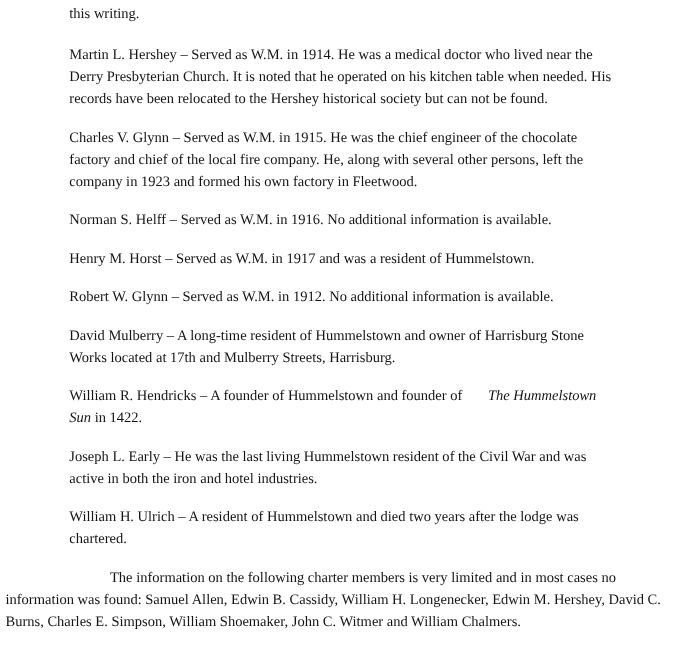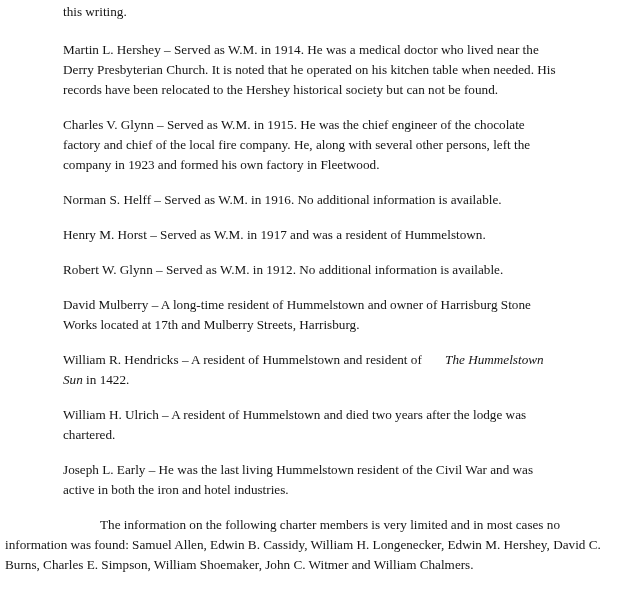--- a/index.html
+++ b/index.html
@@ -70,28 +70,28 @@
 
   <p class="entry">
     <b>Robert W. Glynn</b><span> – Served as W.M. in 1912.  No additional information is available.</span>
   </p>
 
   <p class="entry">
     <b>David Mulberry</b><span> – A long-time resident of Hummelstown and owner of Harrisburg Stone Works located at 17th and Mulberry Streets, Harrisburg.</span>
   </p>
 
   <p class="entry">
-    <b>William R. Hendricks</b><span> – A resident of Hummelstown and resident of </span><span class="italic">The Hummelstown Sun</span><span> in 1422.</span>
+    <b>William R. Hendricks</b><span> – A founder of Hummelstown and founder of </span><span class="italic">The Hummelstown Sun</span><span> in 1422.</span>
+  </p>
+
+  <p class="entry">
+    <b>Joseph L. Early</b><span> – He was the last living Hummelstown resident of the Civil War and was active in both the iron and hotel industries.</span>
   </p>
 
   <p class="entry">
     <b>William H. Ulrich</b><span> – A resident of Hummelstown and died two years after the lodge was chartered.</span>
-  </p>
-
-  <p class="entry">
-    <b>Joseph L. Early</b><span> – He was the last living Hummelstown resident of the Civil War and was active in both the iron and hotel industries.</span>
   </p>
 
   <p class="closing">
     <span>The information on the following charter members is very limited and in most cases no information was found: Samuel Allen, Edwin B. Cassidy, William H. Longenecker, Edwin M. Hershey, David C. Burns, Charles E. Simpson, William Shoemaker, John C. Witmer and William Chalmers.</span>
   </p>
 
 </div>
 
 </body></html>

